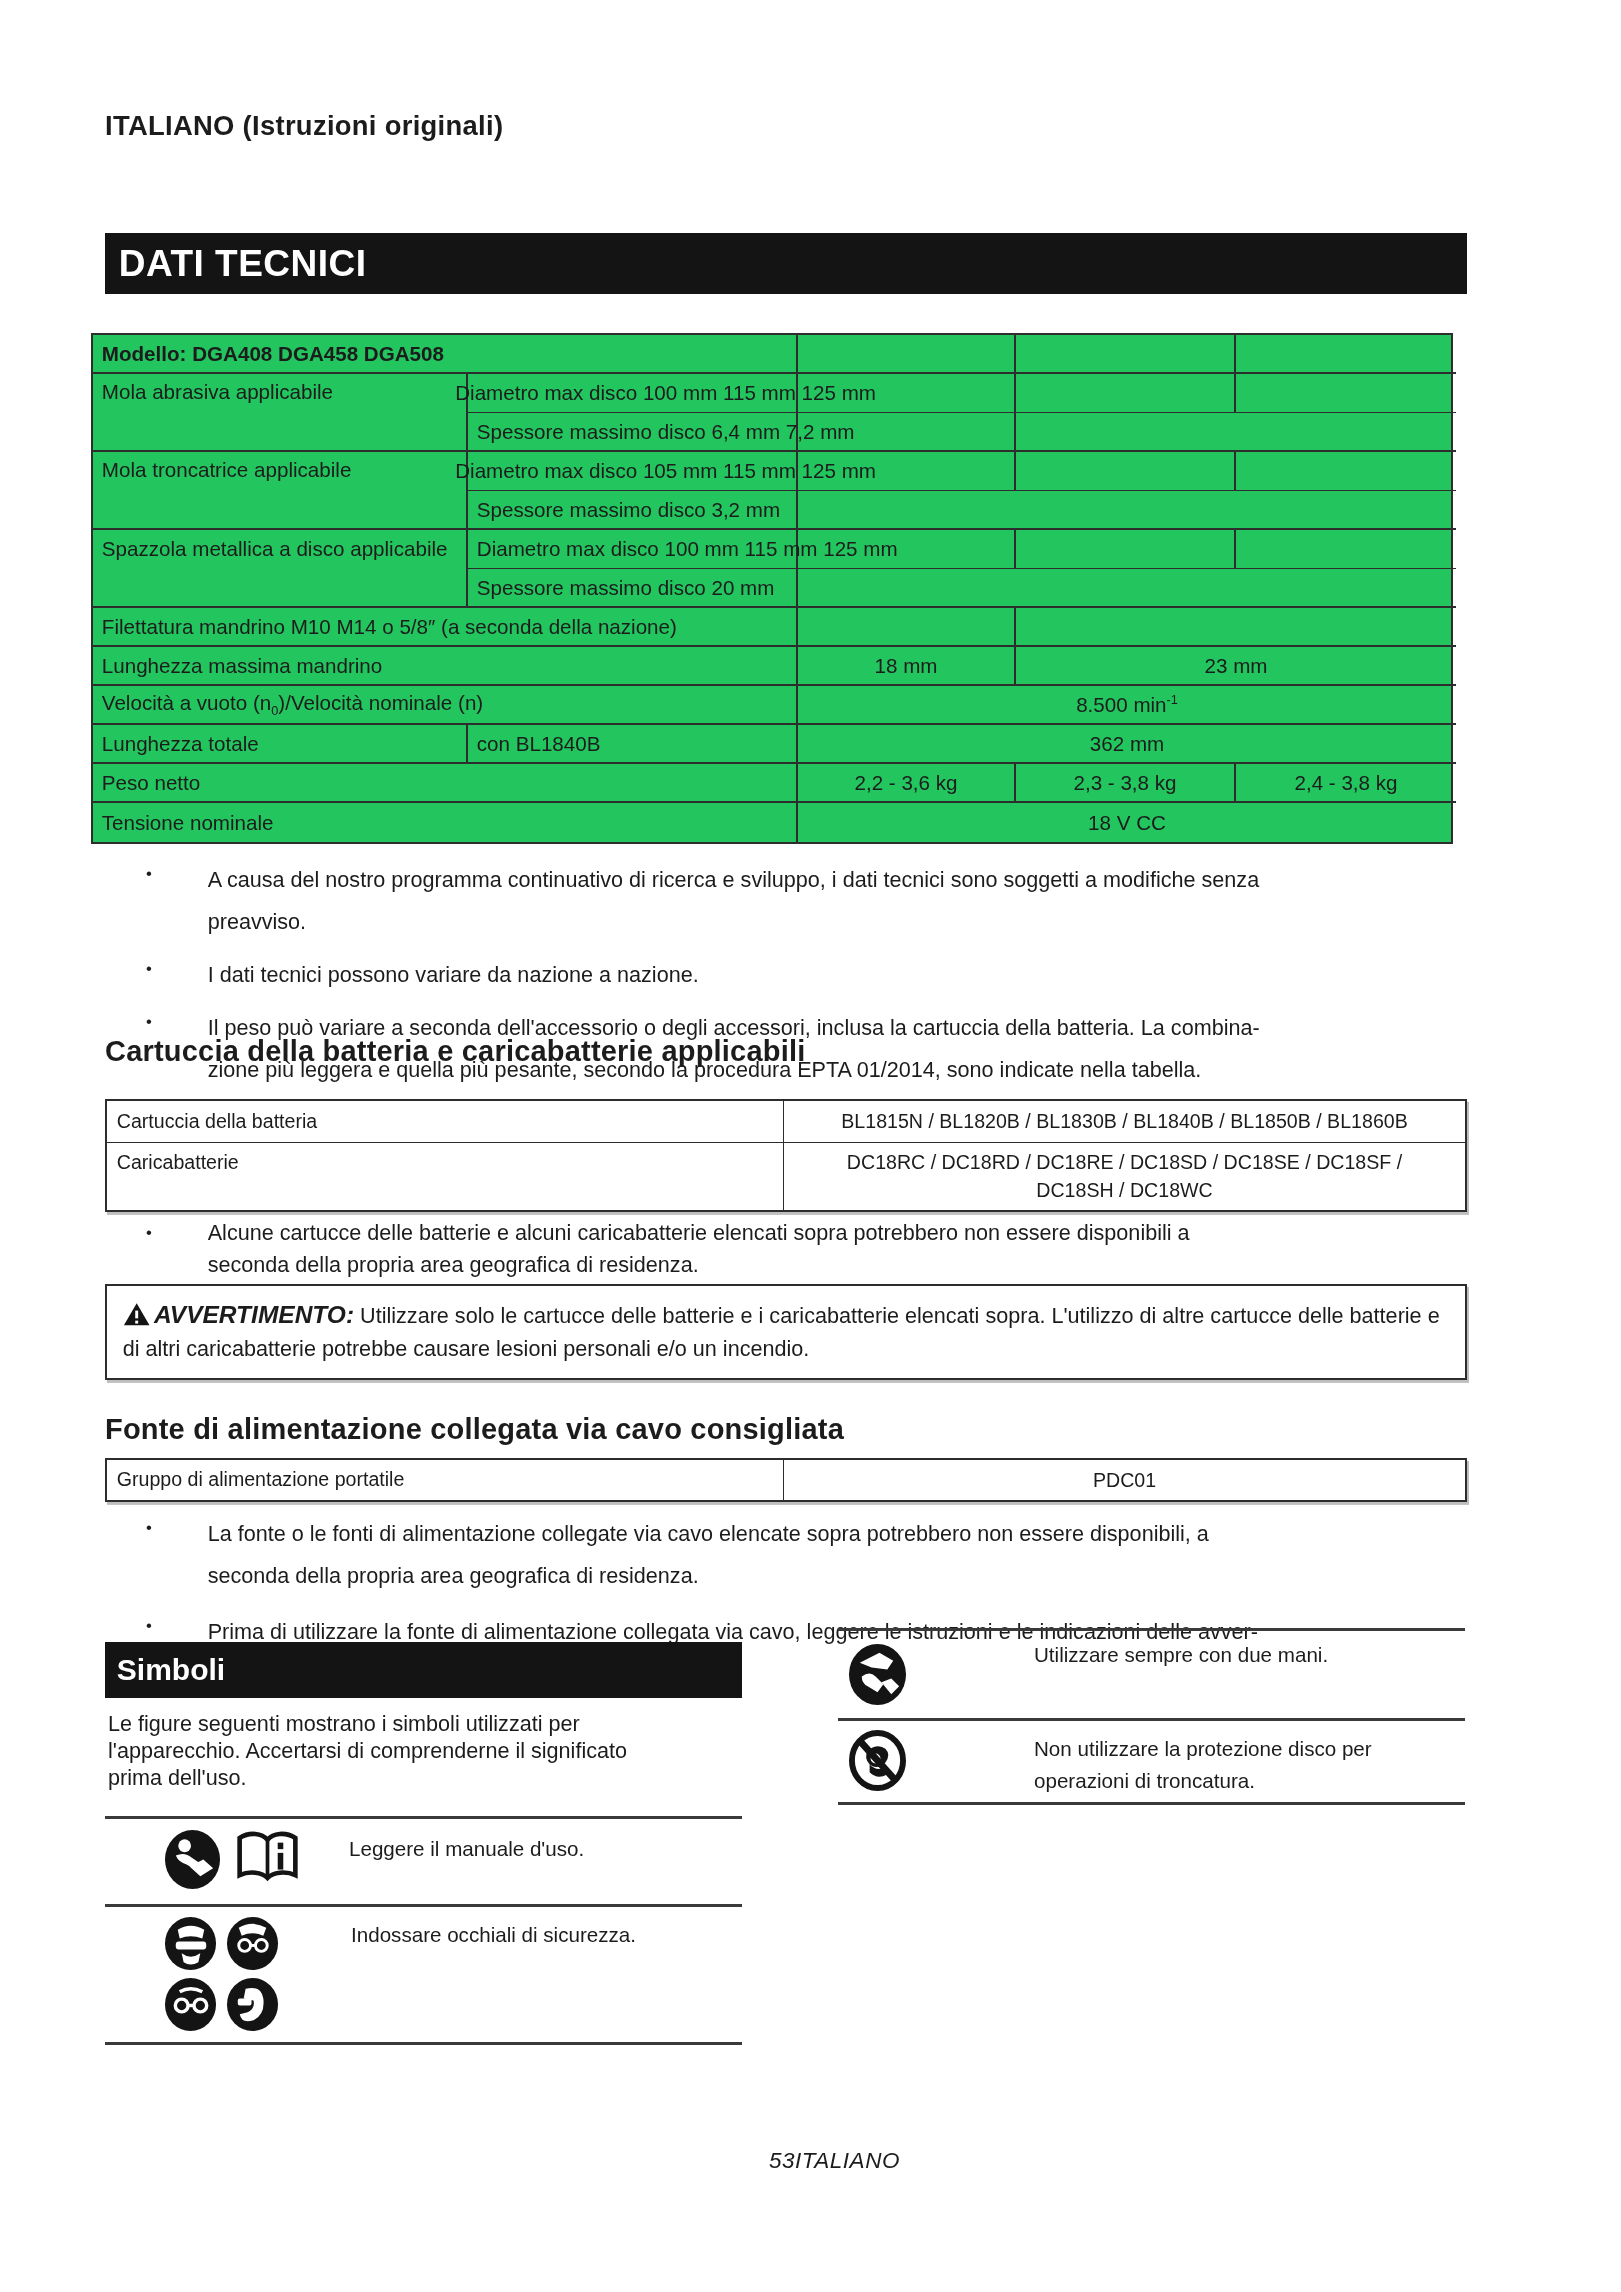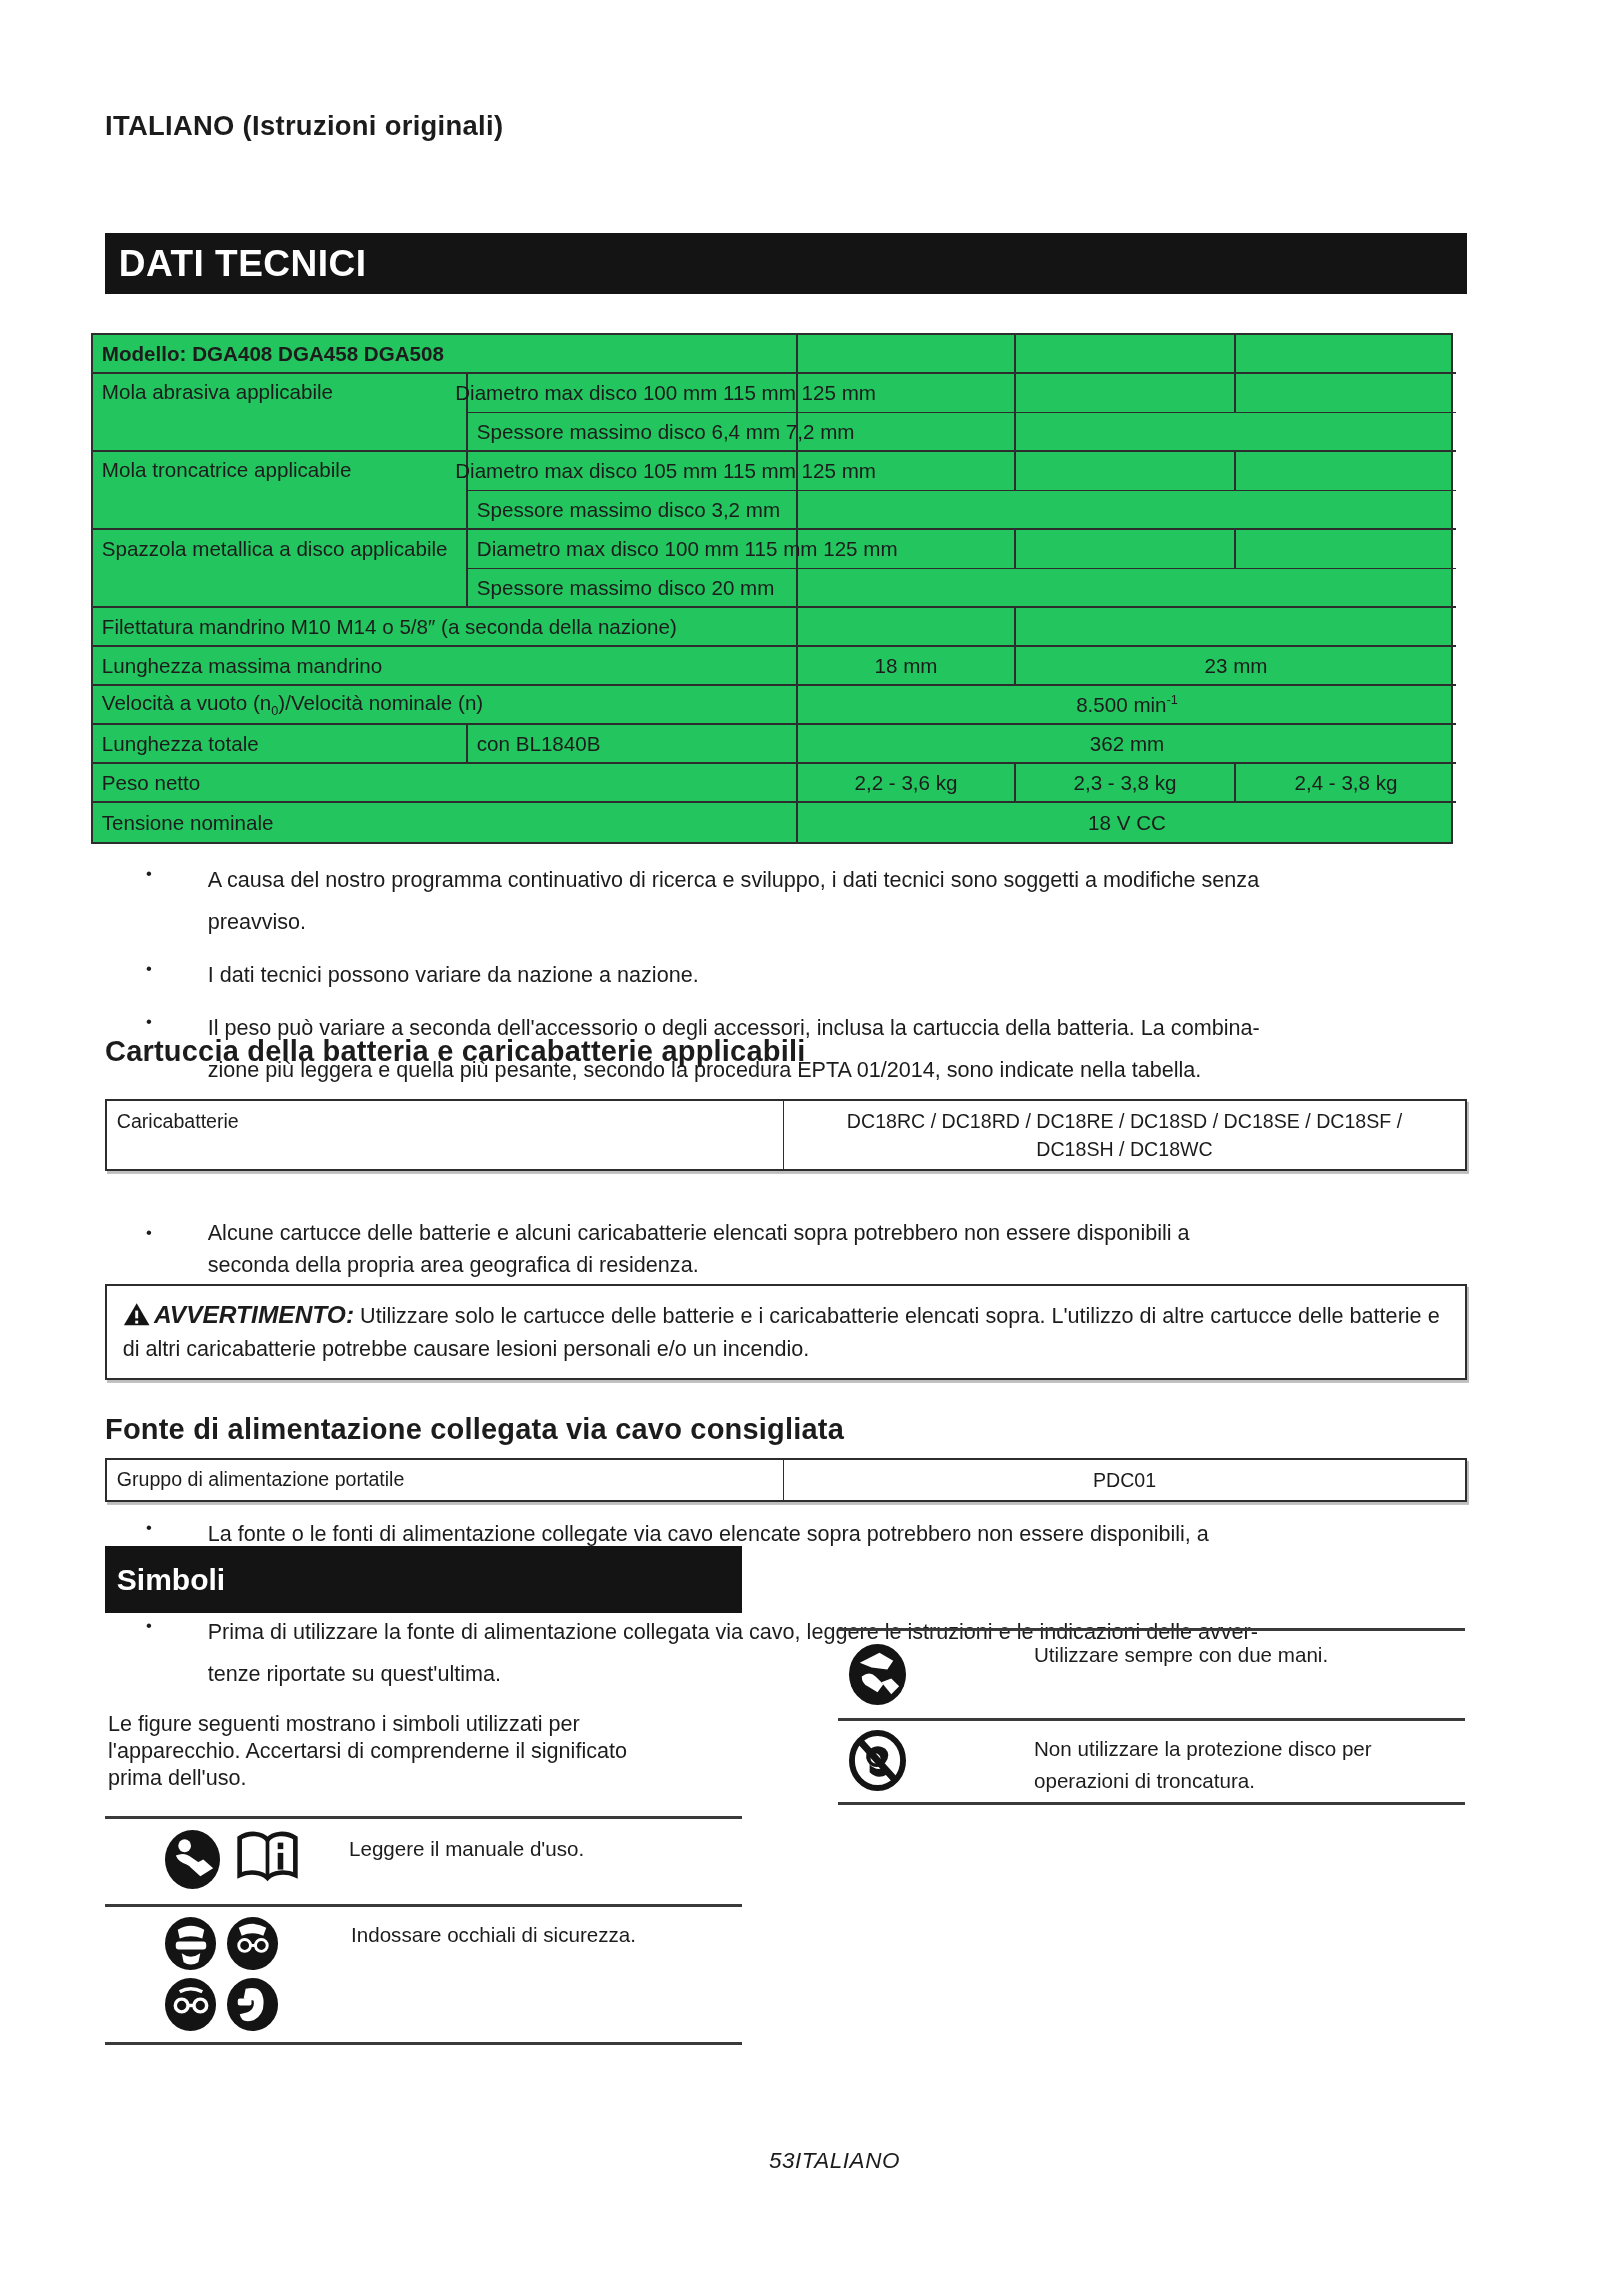--- a/index.html
+++ b/index.html
@@ -3,21 +3,21 @@
 <meta charset="utf-8">
 <style>
   html,body{margin:0;padding:0;background:#ffffff;}
   body{width:1621px;height:2293px;position:relative;font-family:"Liberation Sans","DejaVu Sans",sans-serif;color:#1c1c1c;}
   .abs{position:absolute;}
   
   .h1{font-size:27.4px;font-weight:bold;letter-spacing:0.3px;}
   
   .banner{background:#141414;color:#ffffff;display:flex;align-items:center;box-sizing:border-box;}
   .banner-main{left:105px;top:233px;width:1362px;height:61px;font-size:37px;font-weight:bold;padding-left:13.7px;letter-spacing:0.5px;}
-  .banner-small{left:105px;top:1546px;width:637px;height:67px;font-size:30px;font-weight:bold;padding-left:11.8px;}
+  .banner-small{left:105px;top:1642px;width:637px;height:56px;font-size:30px;font-weight:bold;padding-left:11.8px;}
   
   .spec{left:91px;top:333px;width:1362px;display:grid;grid-template-columns:375px 330px 218px 220px 220px;grid-auto-rows:39px;border:2.9px solid #2d2d2d;box-sizing:border-box;font-size:20.6px;background:#22c55e;}
   .cell{border-right:2px solid #2d2d2d;border-bottom:1px solid #2d2d2d;display:flex;align-items:center;box-sizing:border-box;white-space:nowrap;overflow:visible;}
   .cell>span{position:relative;z-index:2;}
   .bb2{border-bottom-width:2px;}
   .bb0{border-bottom:none;}
   .br0{border-right:none;}
   .padl{padding-left:8.8px;}
   .vtop{align-items:flex-start;padding-top:5.9px;}
   .wrap{white-space:normal;line-height:25.5px;}
@@ -179,20 +179,24 @@
     <div class="note-dot">•</div>
     <div class="note-text">Il peso può variare a seconda dell'accessorio o degli accessori, inclusa la cartuccia della batteria. La combina-
 zione più leggera e quella più pesante, secondo la procedura EPTA 01/2014, sono indicate nella tabella.</div>
   </div>
 </div>
 
 <div class="abs h2" style="left:105px;top:1035px;">Cartuccia della batteria e caricabatterie applicabili</div>
 
 <div class="abs kvtable" style="left:105px;top:1099px;">
   <div class="kvrow">
+    <div class="kvlabel">Cartuccia della batteria</div>
+    <div class="kvvalue">BL1815N / BL1820B / BL1830B / BL1840B / BL1850B / BL1860B</div>
+  </div>
+  <div class="kvrow">
     <div class="kvlabel" style="align-items:flex-start;">Caricabatterie</div>
     <div class="kvvalue">DC18RC / DC18RD / DC18RE / DC18SD / DC18SE / DC18SF /
 DC18SH / DC18WC</div>
   </div>
 </div>
 
 <div class="abs note-item" style="left:105px;top:1217px;width:1372px;">
   <div class="note-dot" style="line-height:32px;">•</div>
   <div class="note-text" style="line-height:32px;">Alcune cartucce delle batterie e alcuni caricabatterie elencati sopra potrebbero non essere disponibili a
 seconda della propria area geografica di residenza.</div>

